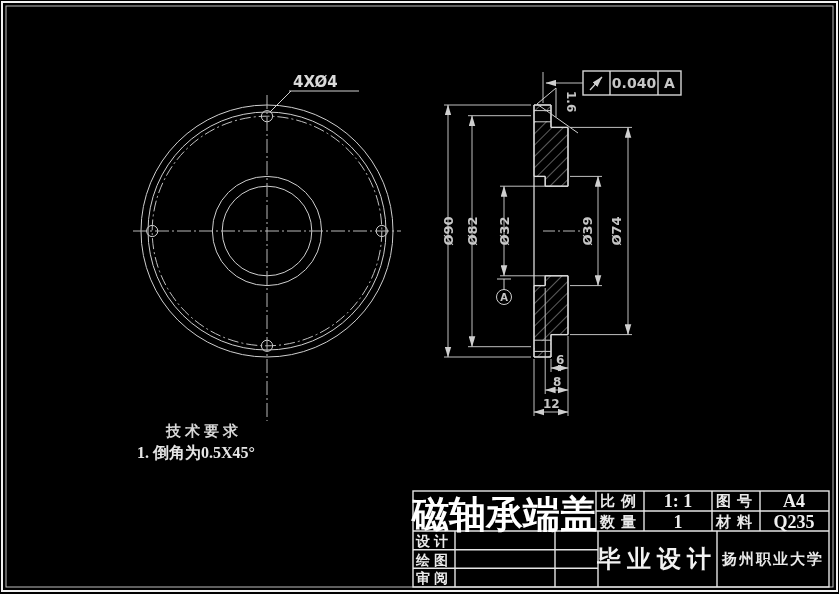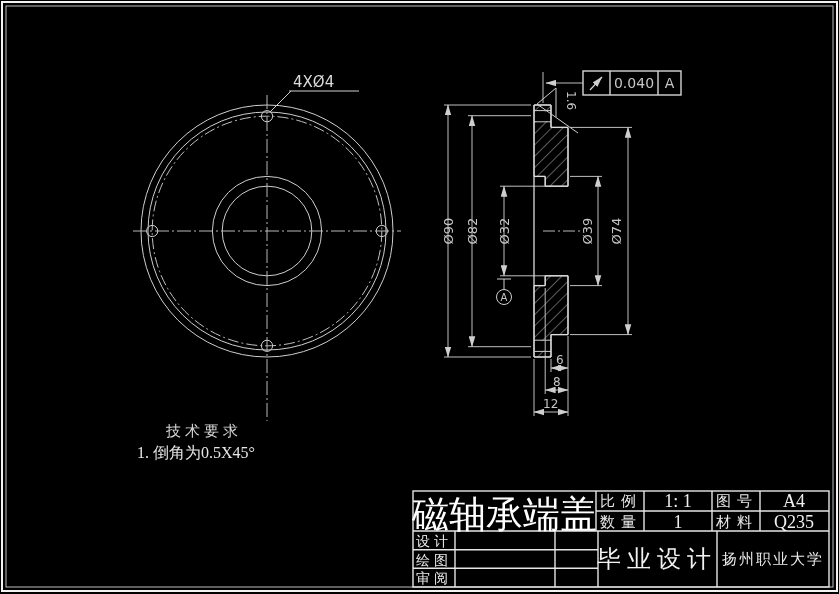--- a/index.html
+++ b/index.html
@@ -1,17 +1,17 @@
 <!DOCTYPE html>
 <html><head>
 <meta charset="utf-8">
 <style>
   html,body{margin:0;padding:0;background:#000;}
   .page{position:relative;width:839px;height:594px;background:#000;overflow:hidden;
-        font-family:"DejaVu Sans",sans-serif;}
+        font-family:"DejaVu Sans",sans-serif;font-weight:bold;}
   svg text{user-select:none;}
   .dimtxt{font-family:"DejaVu Sans",sans-serif;font-size:13px;fill:#c6c6c6;}
   .smdim{font-family:"DejaVu Sans",sans-serif;font-size:12px;fill:#c6c6c6;}
   .cjk{font-family:"Liberation Serif",serif;fill:#e9e9e9;}
   .serifval{font-family:"Liberation Serif",serif;fill:#efefef;}
   .bigtitle{font-family:"Liberation Serif",serif;fill:#ffffff;}
 </style>
 </head>
 <body>
 

